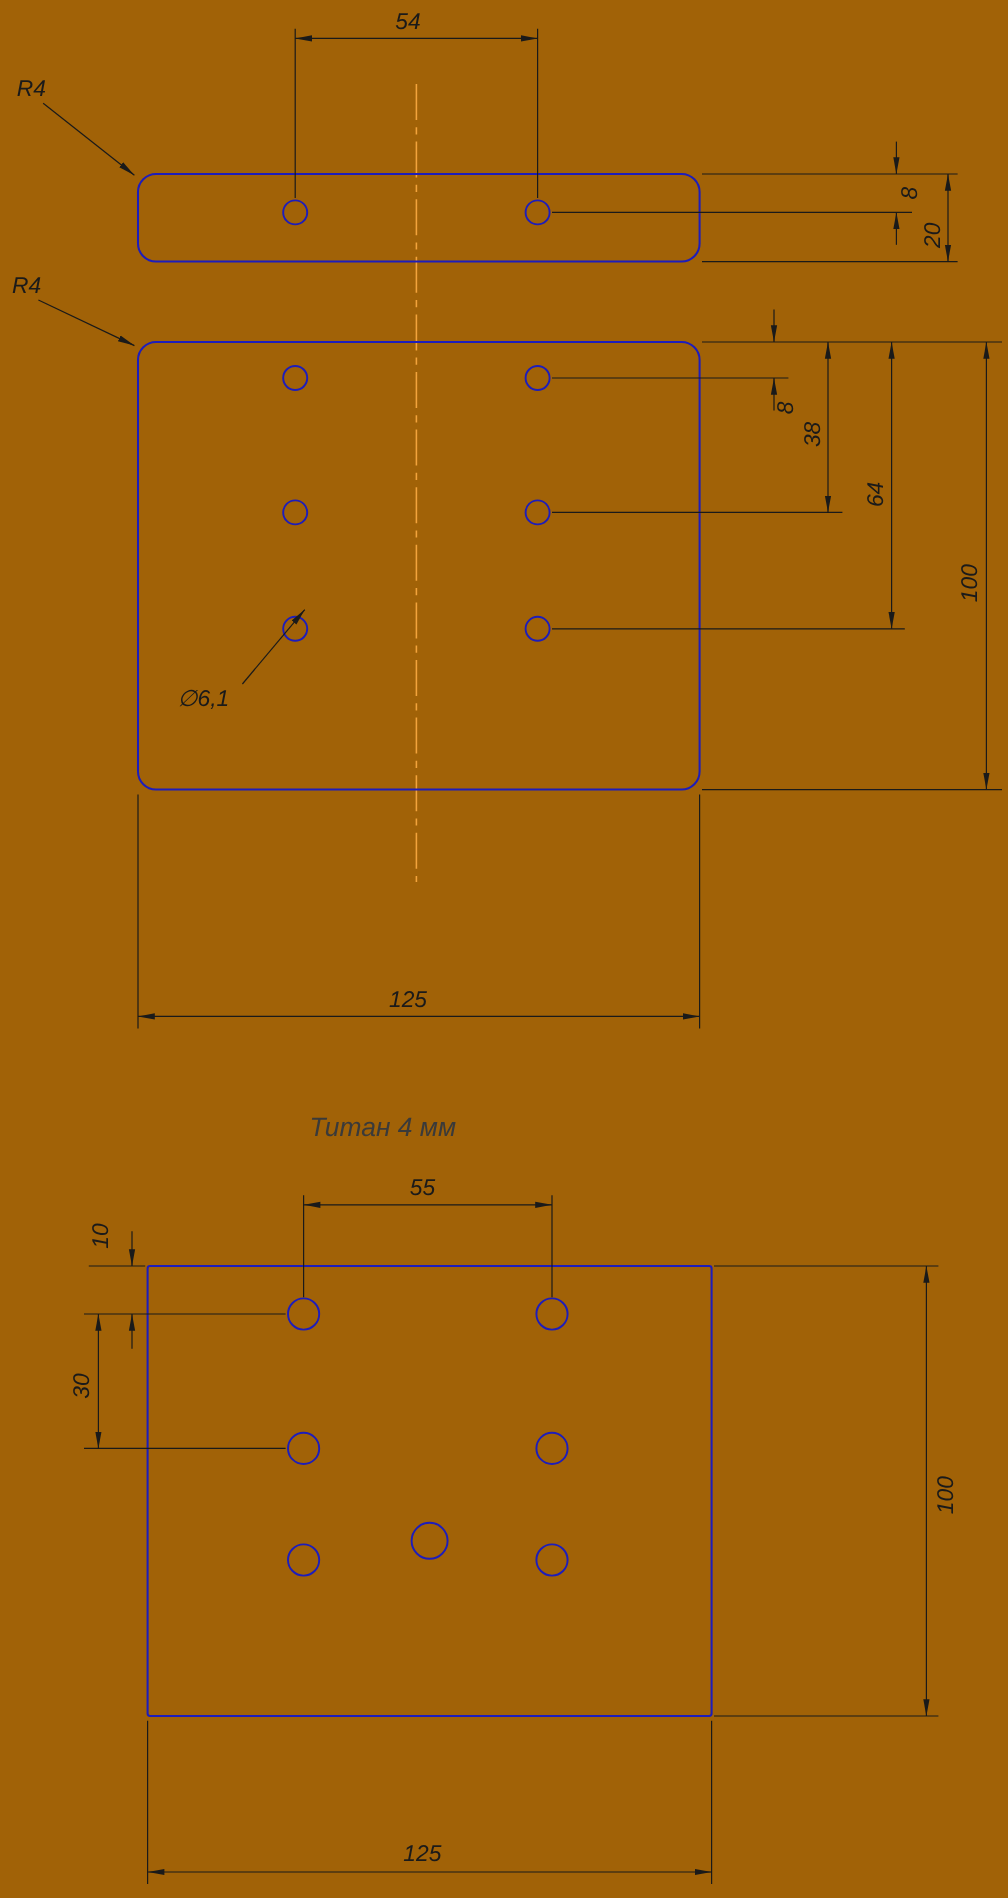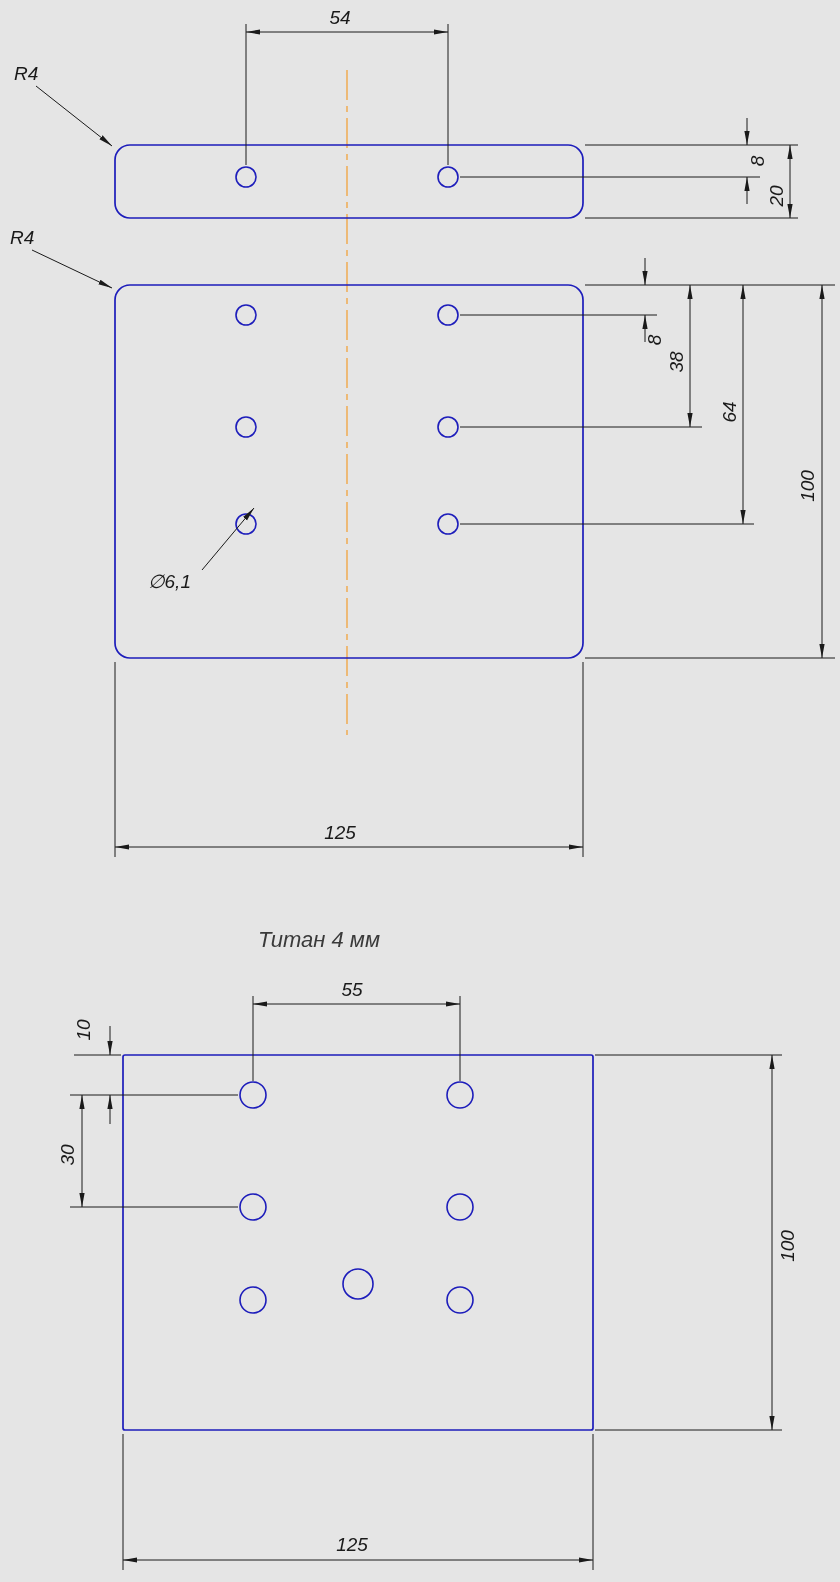--- a/index.html
+++ b/index.html
@@ -1,16 +1,16 @@
 <!DOCTYPE html>
 <html style="--geo: #1d1dbb; --dim: #1a1a1a; --cl: #f2a33c;"><head>
 <meta charset="utf-8">
 <style>
   html,body{margin:0;padding:0;background:#ffffff;}
-  .stage{position:relative;width:840px;height:1582px;background:#e5e5e5;overflow:hidden;}
+  .stage{position:relative;width:840px;height:1582px;background:#a16207;overflow:hidden;}
   svg{display:block;}
   .geo{stroke:var(--geo,#1d1dbb);stroke-width:1.7;fill:none;}
   .hole{stroke:var(--geo,#1d1dbb);stroke-width:1.6;fill:none;}
   .dim{stroke:var(--dim,#1a1a1a);stroke-width:1;fill:none;}
   .cl{stroke:var(--cl,#f2a33c);stroke-width:1.3;fill:none;stroke-dasharray:30 6 6 6;}
   .arr{fill:var(--dim,#1a1a1a);stroke:none;}
   .dtxt{font-family:"Liberation Sans",sans-serif;font-style:italic;font-size:19px;fill:#1a1a1a;}
   .ttl{font-family:"Liberation Sans",sans-serif;font-style:italic;font-size:22px;fill:#3a3a3a;}
 </style>
 </head>

